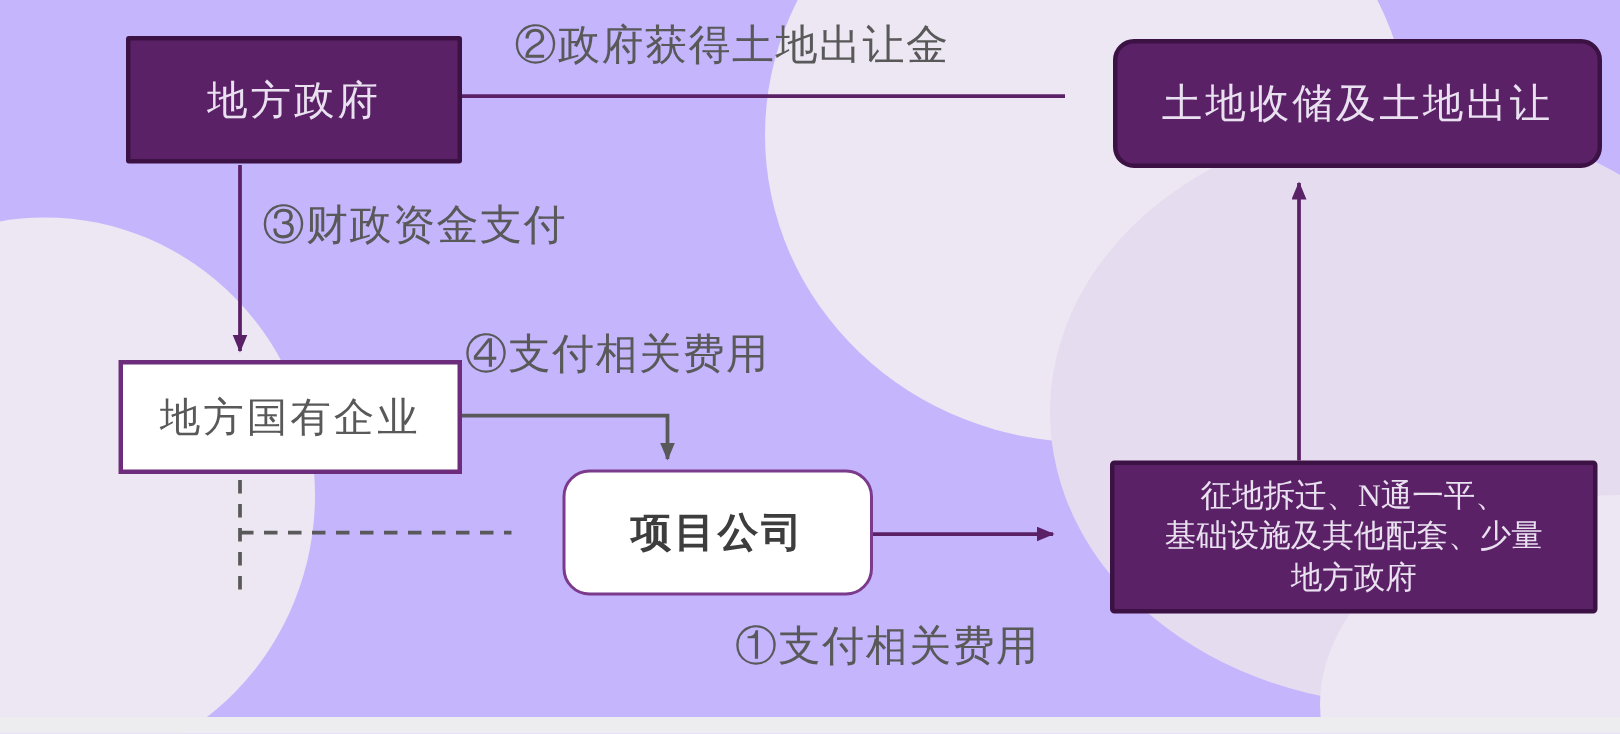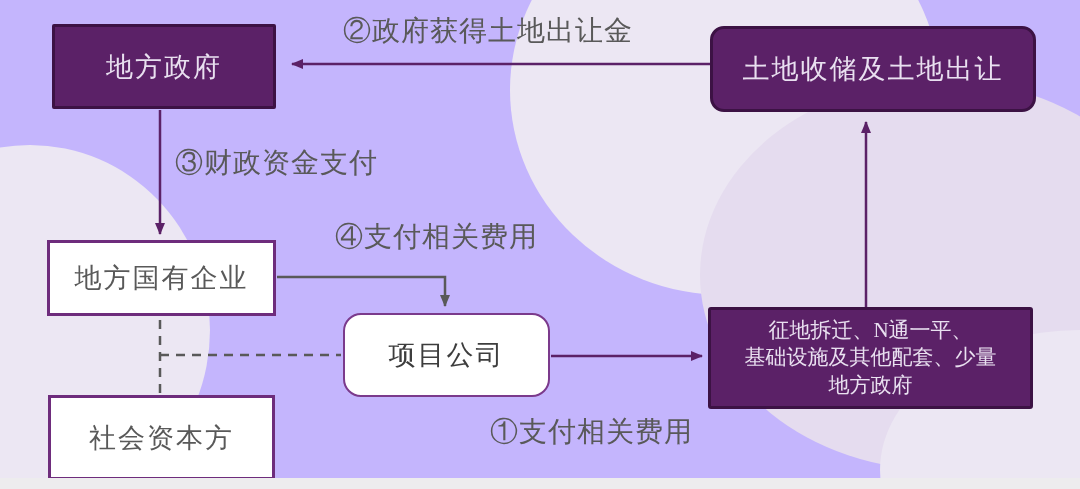--- a/index.html
+++ b/index.html
@@ -16,34 +16,34 @@
   
   svg.arrows{position:absolute;left:0;top:0;z-index:2;}
   
   .edge-label{
     position:absolute;z-index:3;color:#595959;font-size:28px;line-height:1.1;
     white-space:nowrap;letter-spacing:1px;
   }
   
   .node{
     position:absolute;z-index:4;display:flex;align-items:center;justify-content:center;
-    box-sizing:border-box;text-align:center;
+    box-sizing:border-box;text-align:center;margin-left:32px;
   }
   .node-solid{
     background:#5b2167;border:3px solid #3c1244;color:#e9e0f0;font-size:27px;letter-spacing:2px;
   }
   .node-outline{
     background:#ffffff;border:3px solid #6e2c7c;color:#595959;font-size:27px;letter-spacing:2px;
   }
   .n-local-government{left:52px;top:24px;width:224px;height:85px;border-radius:2px;}
   .n-land-reserve{left:710px;top:26px;width:326px;height:86px;border-radius:14px;}
   .n-local-soe{left:47px;top:240px;width:229px;height:76px;}
   .n-project-company{
     left:343px;top:313px;width:207px;height:84px;border-radius:18px;
-    border:2px solid #7b3a8c;font-weight:normal;color:#3d3d3d;
+    border:2px solid #7b3a8c;font-weight:bold;color:#3d3d3d;
   }
   .n-social-capital{left:48px;top:395px;width:227px;height:85px;}
   .n-construction{
     left:708px;top:307px;width:325px;height:102px;border-radius:3px;
     font-size:21px;letter-spacing:0;line-height:1.3;flex-direction:column;
   }
   .n-construction div{white-space:nowrap;}
   
   .footer-strip{position:absolute;left:0;top:478px;width:1080px;height:11px;background:#edecee;z-index:5;}
 </style>
@@ -69,43 +69,40 @@
     <path d="M710 64 L292 64" stroke="#5b2167" stroke-width="2.5" fill="none" marker-end="url(#ah-purple)"></path>
     <path d="M160 110 L160 234" stroke="#5b2167" stroke-width="2.5" fill="none" marker-end="url(#ah-purple)"></path>
     <path d="M277 277 L445 277 L445 306" stroke="#595959" stroke-width="2.5" fill="none" marker-end="url(#ah-gray)"></path>
     <path d="M551 356 L702 356" stroke="#5b2167" stroke-width="2.5" fill="none" marker-end="url(#ah-purple)"></path>
     <path d="M866 307 L866 122" stroke="#5b2167" stroke-width="2.5" fill="none" marker-end="url(#ah-purple)"></path>
     <path d="M160 320 L160 393" stroke="#595959" stroke-width="2.5" fill="none" stroke-dasharray="9 7"></path>
     <path d="M160 355 L341 355" stroke="#595959" stroke-width="2.5" fill="none" stroke-dasharray="9 7"></path>
   </svg>
 
   <div class="edge-label" style="left:343px;top:16px;">②政府获得土地出让金</div>
-  <div class="edge-label" style="left:175px;top:148px;">③财政资金支付</div>
-  <div class="edge-label" style="left:310px;top:222px;margin-left:25px;">④支付相关费用</div>
+  <div class="edge-label" style="left:175px;top:136px;">③财政资金支付</div>
+  <div class="edge-label" style="left:310px;top:222px;">④支付相关费用</div>
   <div class="edge-label" style="left:490px;top:419px;font-family:Liberation Mono, monospace;">①支付相关费用</div>
 
   <div class="node node-solid n-local-government">
     <span>地方政府</span>
   </div>
 
   <div class="node node-outline n-local-soe">
     <span>地方国有企业</span>
   </div>
 
   <div class="node node-solid n-land-reserve">
     <span>土地收储及土地出让</span>
   </div>
 
   <div class="node node-outline n-project-company">
     <span>项目公司</span>
   </div>
 
-  <div class="node node-outline n-social-capital">
-    <span>社会资本方</span>
-  </div>
 
   <div class="node node-solid n-construction">
     <div>征地拆迁、N通一平、</div>
     <div>基础设施及其他配套、少量</div>
     <div>地方政府</div>
   </div>
 
   <div class="footer-strip"></div>
 
 </div>

